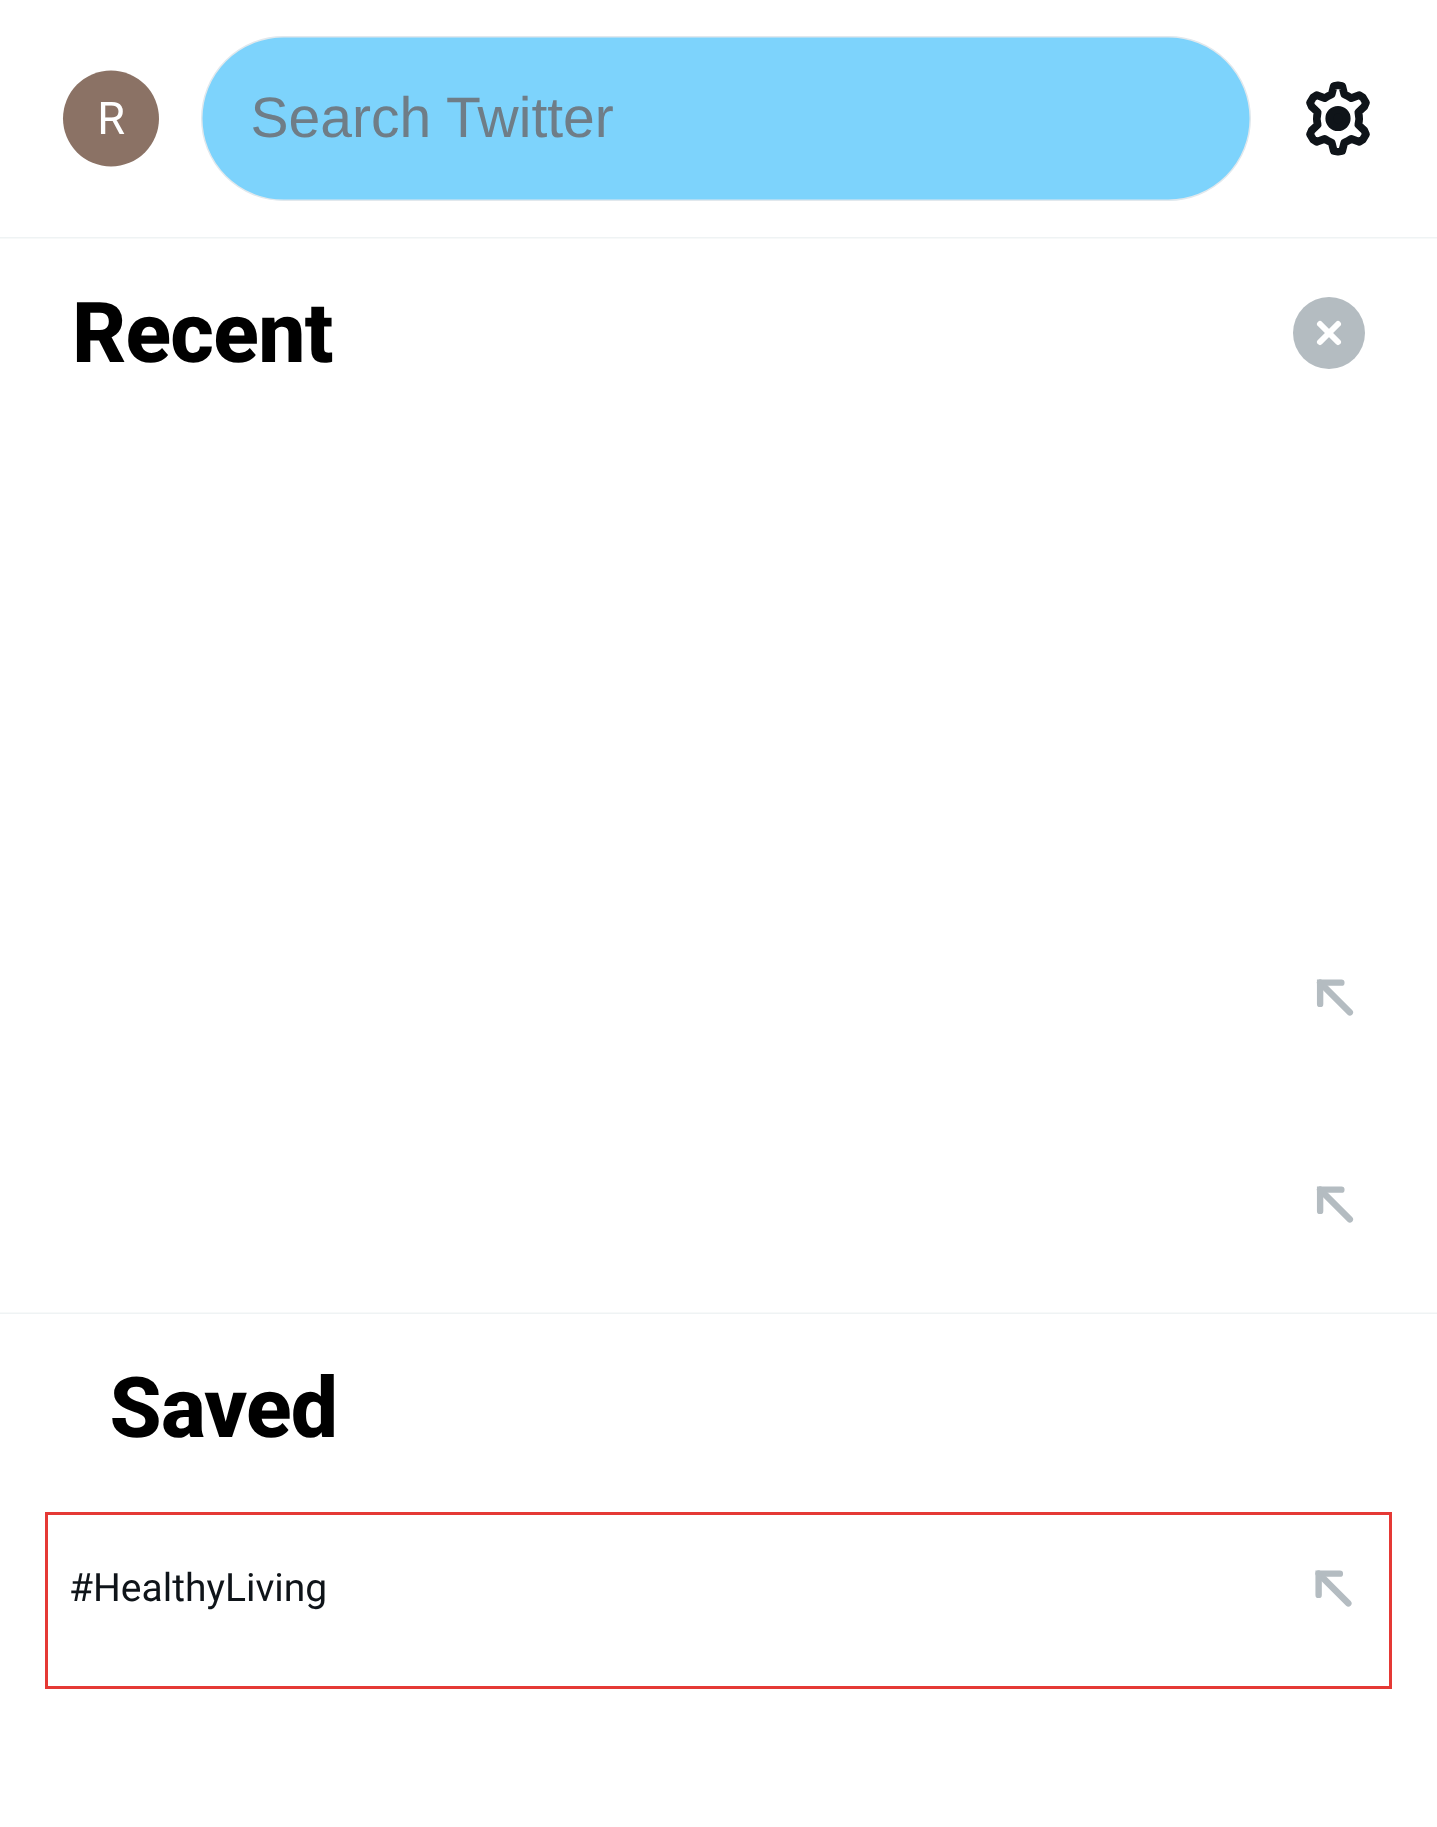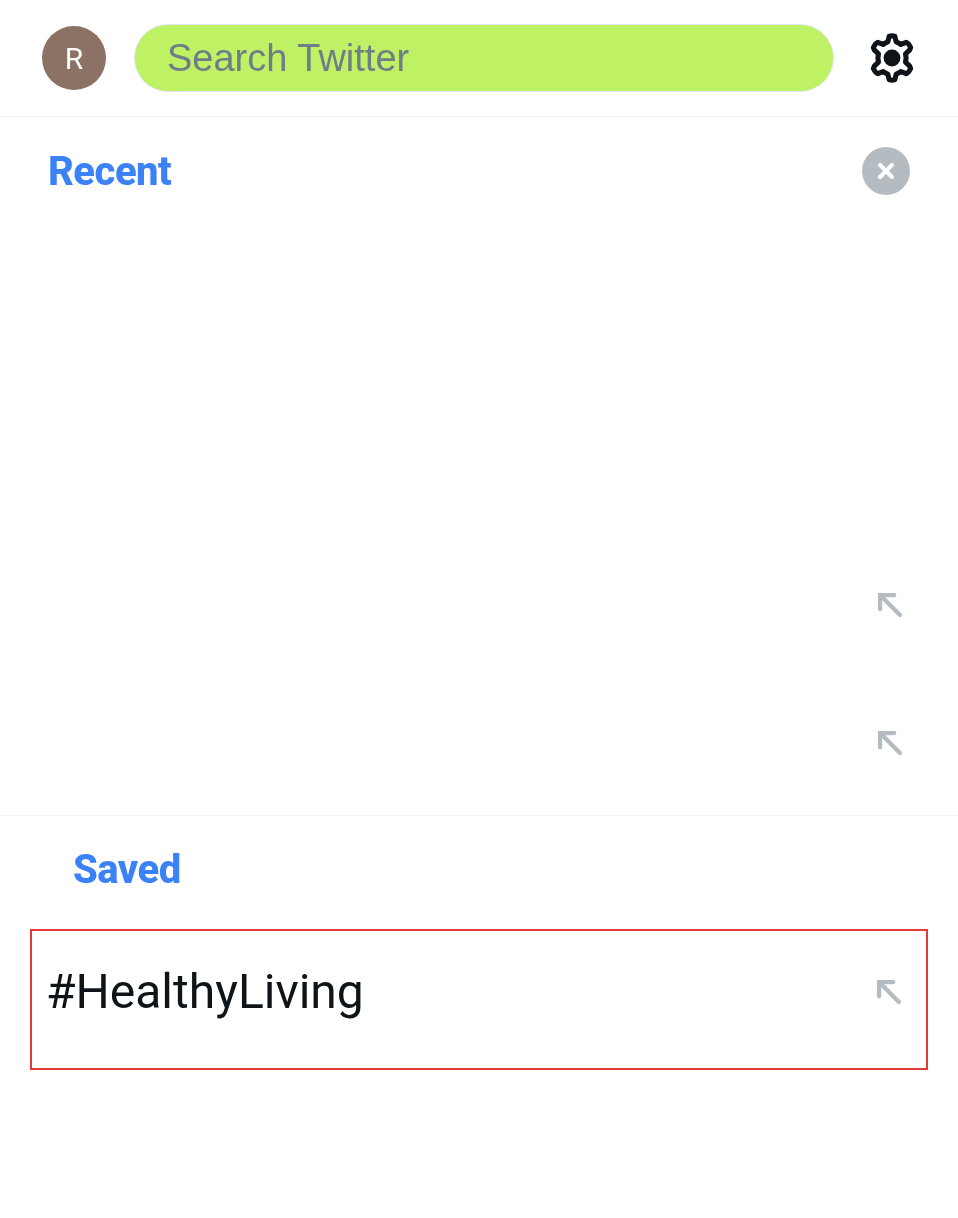--- a/index.html
+++ b/index.html
@@ -33,23 +33,23 @@
     font-size: 30px;
     font-weight: 400;
     flex-shrink: 0;
   }
   .search-container {
     flex: 1;
     position: relative;
   }
   .search-input {
     width: 100%;
-    height: 68px;
+    height: 110px;
     border-radius: 60px;
-    background: #bef264;
+    background: #7dd3fc;
     border: 1px solid #e1e8ed;
     padding: 0 32px;
     font-size: 38px;
     color: #536471;
     outline: none;
   }
   .search-input::placeholder {
     color: #6f7d87;
   }
   .settings-btn {
@@ -64,23 +64,23 @@
   .section {
     border-bottom: 1px solid #eff3f4;
   }
   .section-header {
     display: flex;
     align-items: center;
     justify-content: space-between;
     padding: 30px 48px 20px 48px;
   }
   .section-title {
-    font-size: 40px;
+    font-size: 56px;
     font-weight: 800;
-    color: #3b82f6;
+    color: #000000;
     letter-spacing: -0.5px;
   }
   .clear-btn {
     width: 48px;
     height: 48px;
     border-radius: 50%;
     background: #b4bcc1;
     display: flex;
     align-items: center;
     justify-content: center;
@@ -107,21 +107,21 @@
   .saved-item {
     margin: 12px 30px 0 30px;
     border: 2px solid #e53935;
     padding: 32px 20px 48px 14px;
     display: flex;
     align-items: center;
     justify-content: space-between;
     cursor: pointer;
   }
   .saved-text {
-    font-size: 48px;
+    font-size: 26px;
     font-weight: 400;
     color: #0f1419;
   }
   .saved-arrow {
     display: flex;
     align-items: center;
     justify-content: center;
   }
 </style>
 </head>

